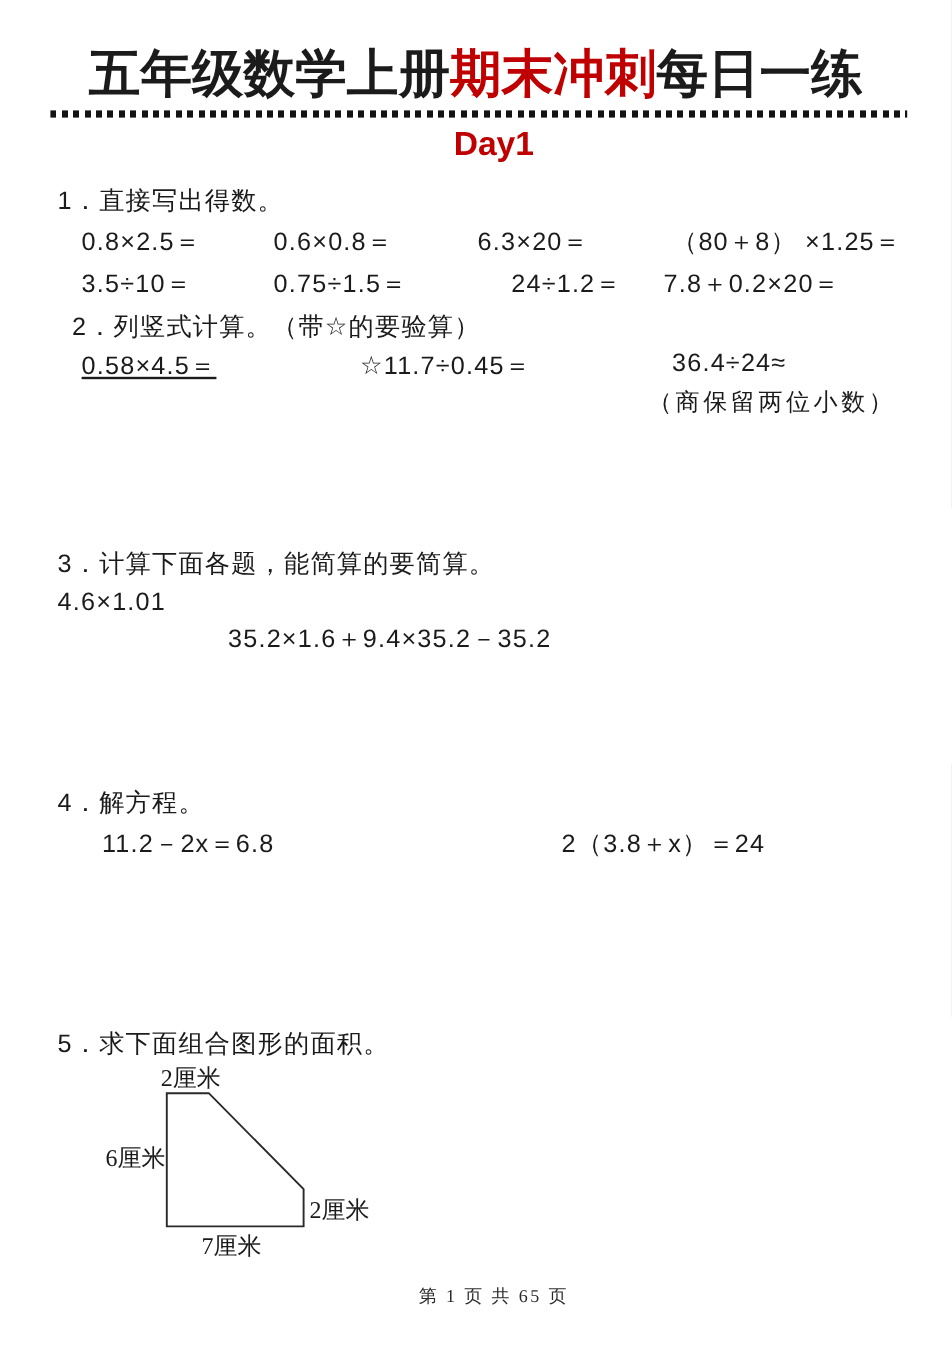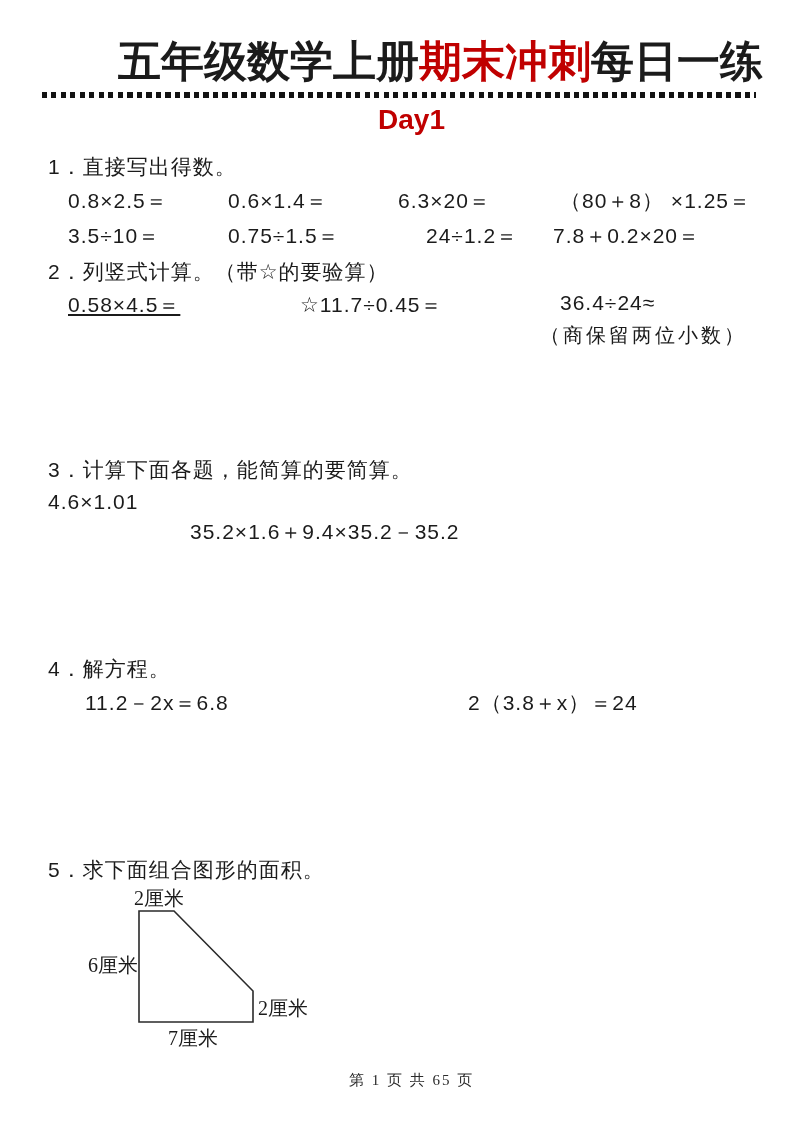--- a/index.html
+++ b/index.html
@@ -9,21 +9,21 @@
     margin:0 auto;
     background:#ffffff;
     font-family:"Liberation Sans","DejaVu Sans",sans-serif;
     color:#1b1b1b;
     overflow:hidden;
   }
   .abs { position:absolute; white-space:nowrap; }
   .red { color:#c00000; }
   .title {
     top:33px; left:30px; width:733px;
-    text-align:right;
+    text-align:center;
     font-size:43px; font-weight:700;
     letter-spacing:0px;
   }
   .dotted {
     top:92px; left:42px; width:714px; height:6px;
     background:repeating-linear-gradient(to right,#131313 0px,#131313 5px,transparent 5px,transparent 9.5px);
   }
   .day {
     top:104px; left:30px; width:763px;
     text-align:center;
@@ -56,29 +56,29 @@
   <div class="abs title">
     <span>五年级数学上册</span><span class="red">期末冲刺</span><span>每日一练</span>
   </div>
 
   <div class="abs dotted"></div>
 
   <div class="abs day red">Day1</div>
 
   <div class="abs heading" style="left:48px; top:153px;">1．直接写出得数。</div>
   <div class="abs expr" style="left:68px;  top:187px;">0.8×2.5＝</div>
-  <div class="abs expr" style="left:228px; top:187px;">0.6×1.4＝</div>
+  <div class="abs expr" style="left:228px; top:187px;">0.6×0.8＝</div>
   <div class="abs expr" style="left:398px; top:187px;">6.3×20＝</div>
   <div class="abs expr" style="left:560px; top:187px;">（80＋8） ×1.25＝</div>
   <div class="abs expr" style="left:68px;  top:222px;">3.5÷10＝</div>
   <div class="abs expr" style="left:228px; top:222px;">0.75÷1.5＝</div>
   <div class="abs expr" style="left:426px; top:222px;">24÷1.2＝</div>
   <div class="abs expr" style="left:553px; top:222px;">7.8＋0.2×20＝</div>
 
-  <div class="abs heading" style="left:48px; top:258px;">2．列竖式计算。（带☆的要验算）</div>
+  <div class="abs heading" style="left:60px; top:258px;">2．列竖式计算。（带☆的要验算）</div>
   <div class="abs expr" style="left:68px;  top:291px;text-decoration:underline;">0.58×4.5＝</div>
   <div class="abs expr" style="left:300px; top:291px;">☆11.7÷0.45＝</div>
   <div class="abs expr" style="left:560px; top:291px;">36.4÷24≈</div>
   <div class="abs note" style="left:540px; top:322px;">（商保留两位小数）</div>
 
   <div class="abs heading" style="left:48px; top:456px;">3．计算下面各题，能简算的要简算。</div>
   <div class="abs expr" style="left:48px;  top:490px;">4.6×1.01</div>
   <div class="abs expr" style="left:190px; top:490px;margin-top:28px;">35.2×1.6＋9.4×35.2－35.2</div>
 
   <div class="abs heading" style="left:48px; top:655px;">4．解方程。</div>

